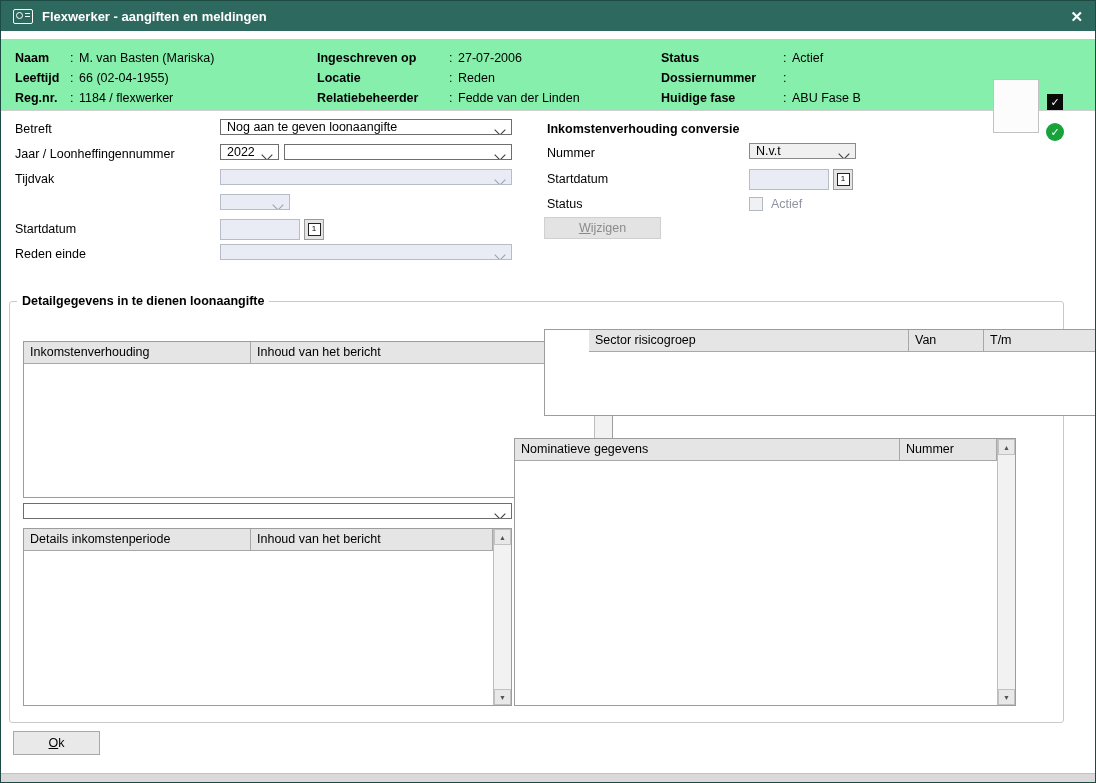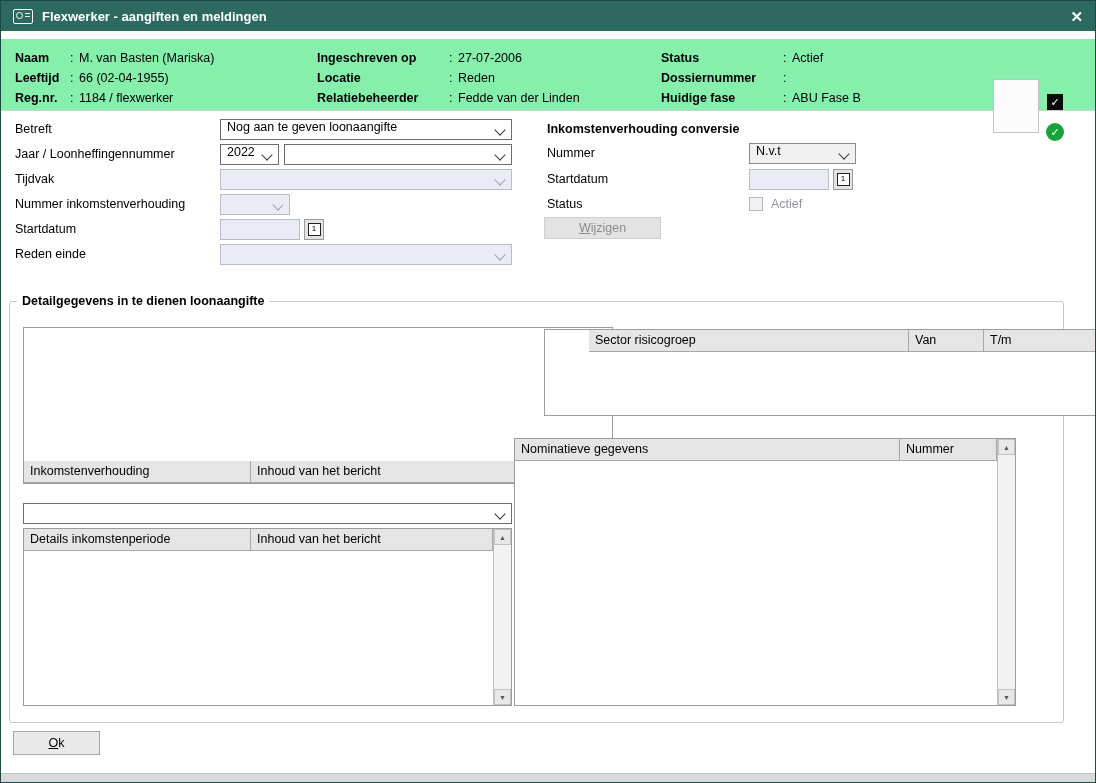--- a/index.html
+++ b/index.html
@@ -23,21 +23,21 @@
   .hl{font-weight:bold;}
   .hsep{width:9px;}
   .photo{position:absolute;left:992px;top:40px;width:46px;height:54px;background:#fcfcfc;border:1px solid #c2c2c2;box-sizing:border-box;}
   .bwcheck{position:absolute;left:1046px;top:55px;width:16px;height:16px;background:#0a0a0a;color:#fff;
     font-size:11px;display:flex;align-items:center;justify-content:center;cursor:pointer;}
   .greencheck{position:absolute;left:1045px;top:84px;width:18px;height:18px;background:#17a33a;border-radius:50%;
     color:#fff;font-size:11px;display:flex;align-items:center;justify-content:center;}
   
   .flabel{position:absolute;line-height:21px;white-space:nowrap;text-align:right;}
   .sectitle{position:absolute;font-weight:bold;line-height:21px;}
-  .combo{position:absolute;height:21px;background:#fff;border:1px solid #6e6e6e;box-sizing:border-box;
+  .combo{position:absolute;height:16px;background:#fff;border:1px solid #6e6e6e;box-sizing:border-box;
     display:flex;align-items:flex-start;padding:0 20px 0 6px;cursor:pointer;white-space:nowrap;overflow:hidden;}
   .combo .chev{position:absolute;right:7px;top:8px;width:7px;height:7px;border-right:1.6px solid #3a3a3a;
     border-bottom:1.6px solid #3a3a3a;transform:rotate(45deg);margin-top:-2px;}
   .combo.disabled{background:#e9ecf4;border-color:#b7bcc9;color:#767b87;}
   .combo.disabled .chev{border-color:#9aa0b0;}
   .tinput{position:absolute;height:21px;background:#e9ecf4;border:1px solid #b7bcc9;box-sizing:border-box;
     padding:0 5px;line-height:19px;color:#767b87;}
   .calbtn{position:absolute;width:20px;height:21px;background:#e4e4e4;border:1px solid #9b9b9b;box-sizing:border-box;
     display:flex;align-items:center;justify-content:center;cursor:pointer;}
   .calicon{width:11px;height:11px;border:1px solid #222;font-size:8px;line-height:9px;text-align:center;background:#fff;}
@@ -154,21 +154,20 @@
     <span></span>
     <span class="chev"></span>
   </div>
 
   <div class="flabel" style="left:14px;top:168px;">Tijdvak</div>
   <div class="combo disabled" style="left:219px;top:168px;width:292px;">
     <span></span>
     <span class="chev"></span>
   </div>
 
-  <div class="flabel" style="left:14px;top:193px;">Nummer inkomstenverhouding</div>
   <div class="combo disabled" style="left:219px;top:193px;width:70px;">
     <span></span>
     <span class="chev"></span>
   </div>
 
   <div class="flabel" style="left:14px;top:218px;">Startdatum</div>
   <div class="tinput" style="left:219px;top:218px;width:80px;"></div>
   <div class="calbtn" style="left:303px;top:218px;">
     <span class="calicon">1</span>
   </div>
@@ -197,21 +196,21 @@
   <div class="chk" style="left:748px;top:196px;"></div>
   <div class="chklabel" style="left:770px;top:195px;">Actief</div>
 
   <div class="btn gray" style="left:543px;top:216px;width:117px;">
     <span class="accel">W</span><span>ijzigen</span>
   </div>
 
   <div class="group"></div>
   <div class="grouptitle">Detailgegevens in te dienen loonaangifte</div>
 
-  <div class="tbl" style="left:22px;top:326px;width:590px;height:157px;align-items:flex-end;">
+  <div class="tbl" style="left:22px;top:340px;width:590px;height:157px;">
     <div class="tblmain">
       <div class="tblhead">
         <span class="th" style="width:227px;">Inkomstenverhouding</span>
         <span class="th grow">Inhoud van het bericht</span>
       </div>
       <div class="tblbody"></div>
     </div>
     <div class="vscroll">
       <div class="sbtn">
           <span>▲</span>

